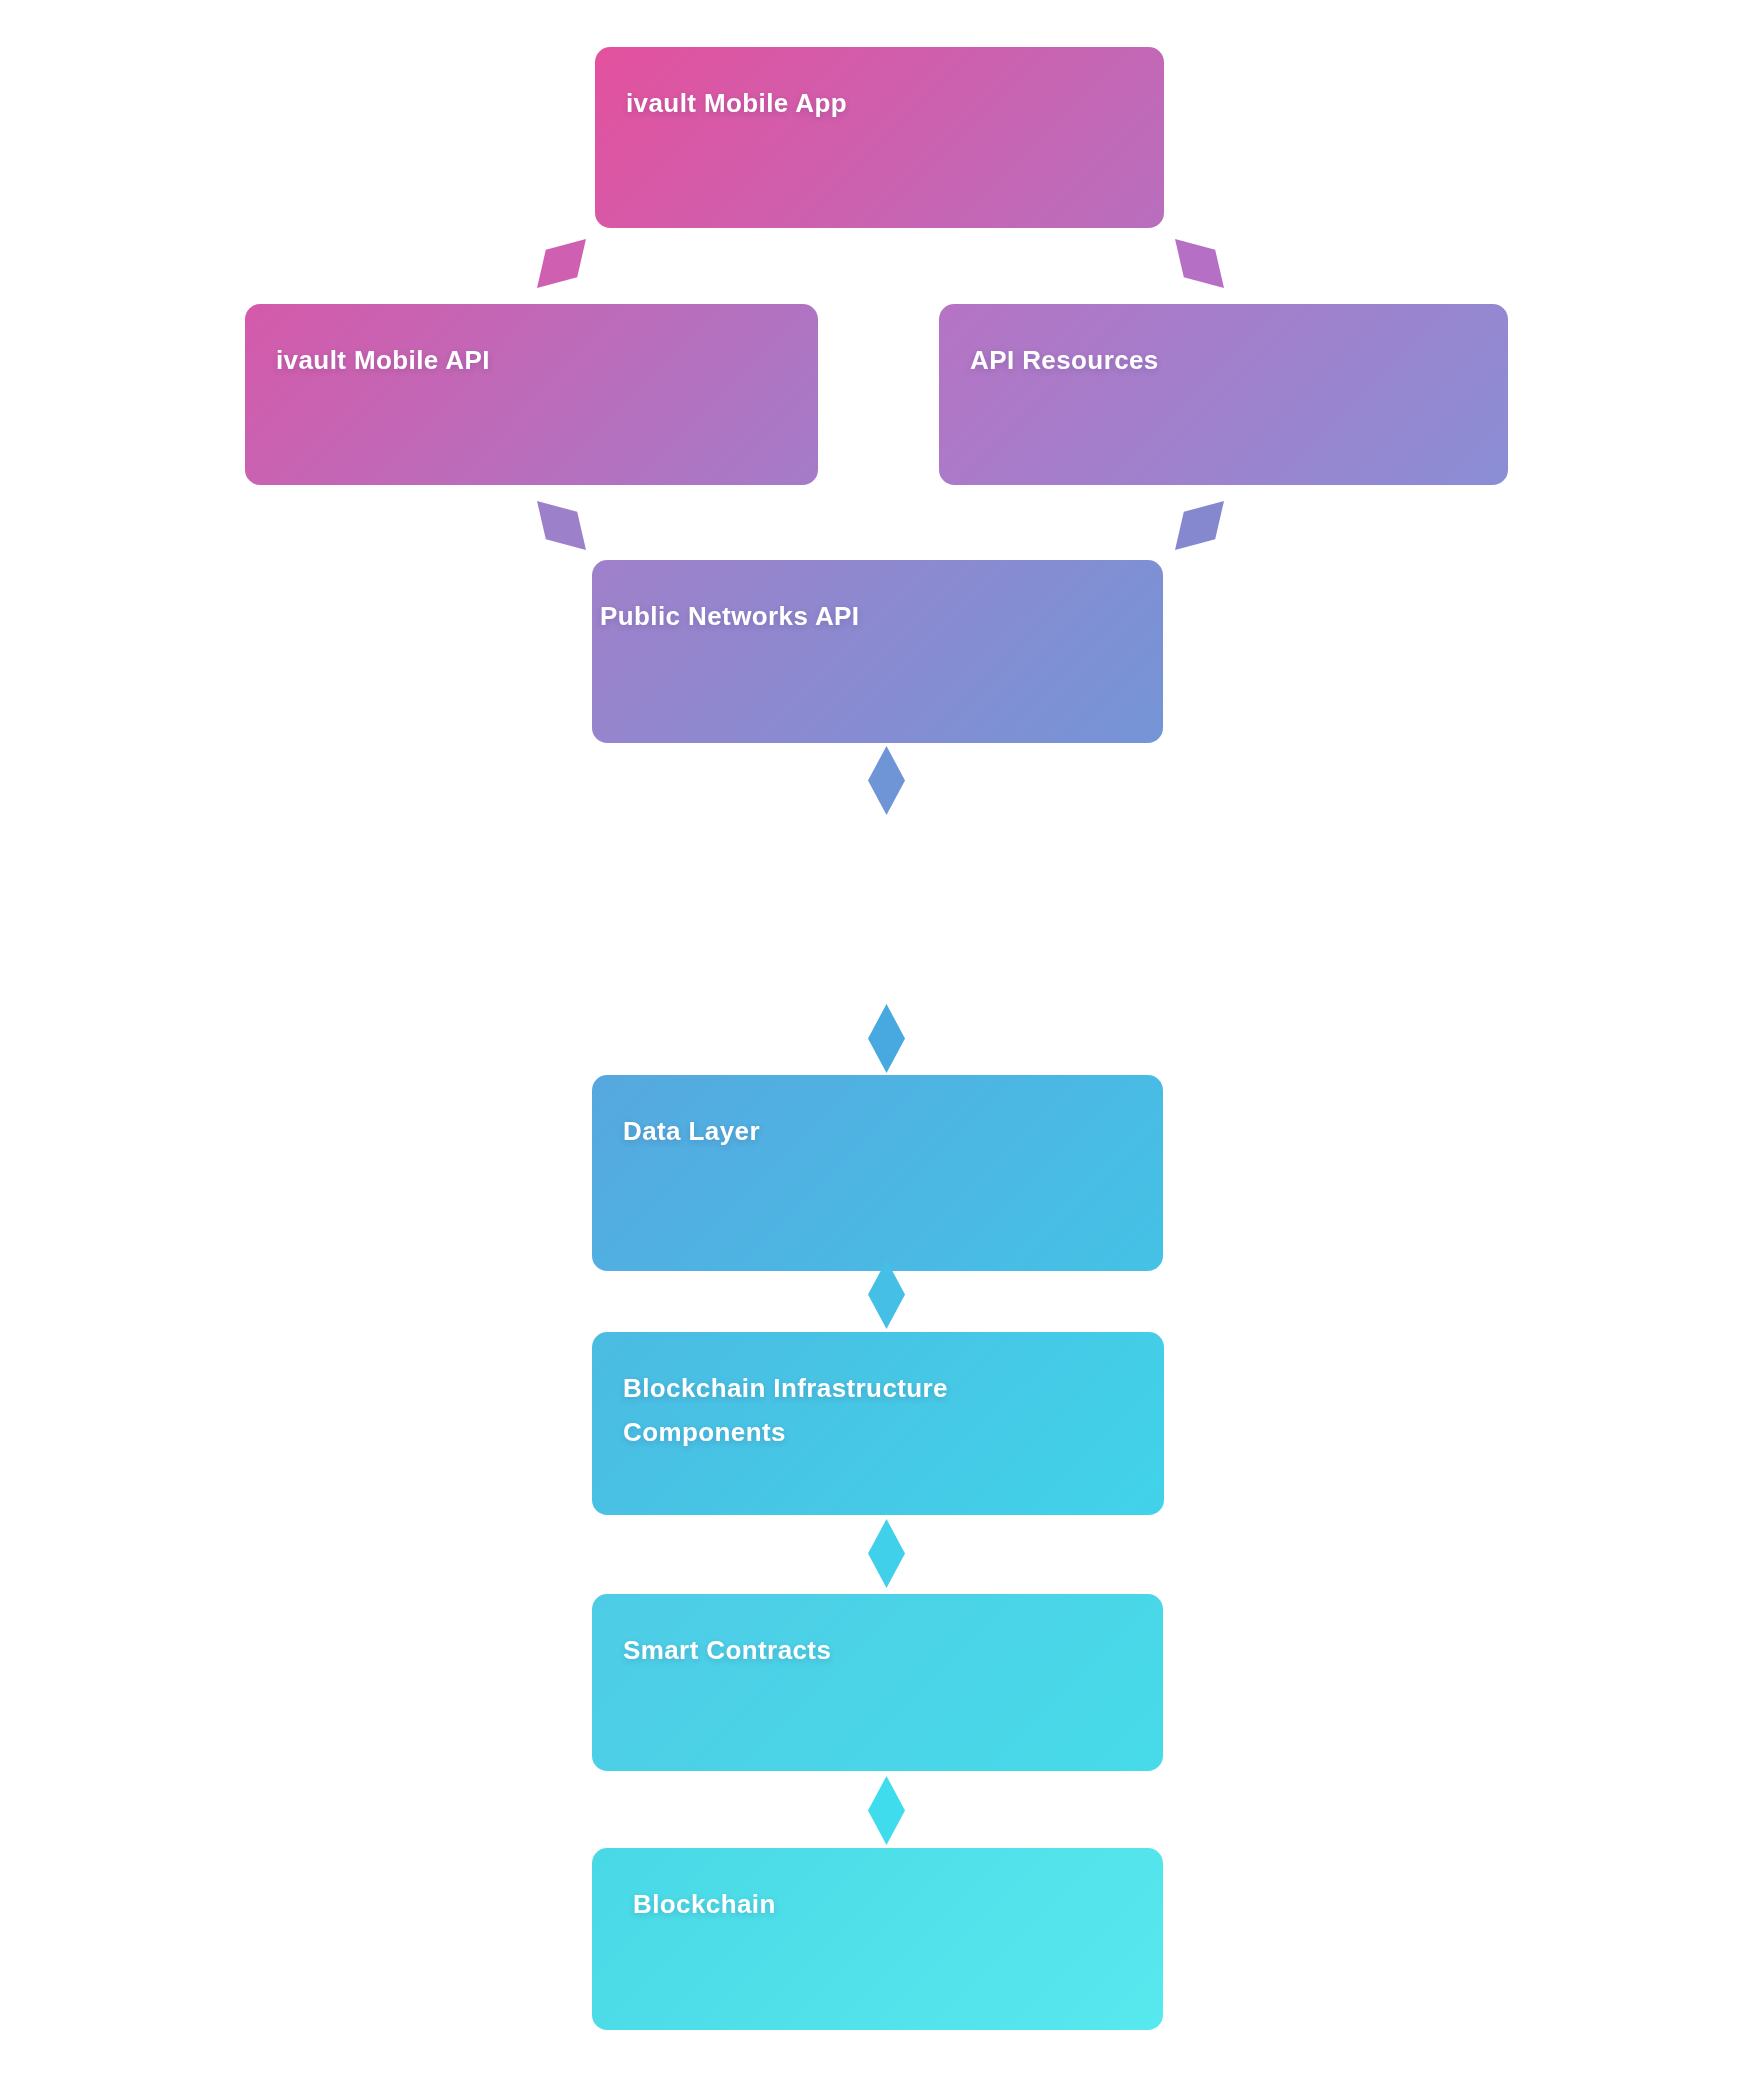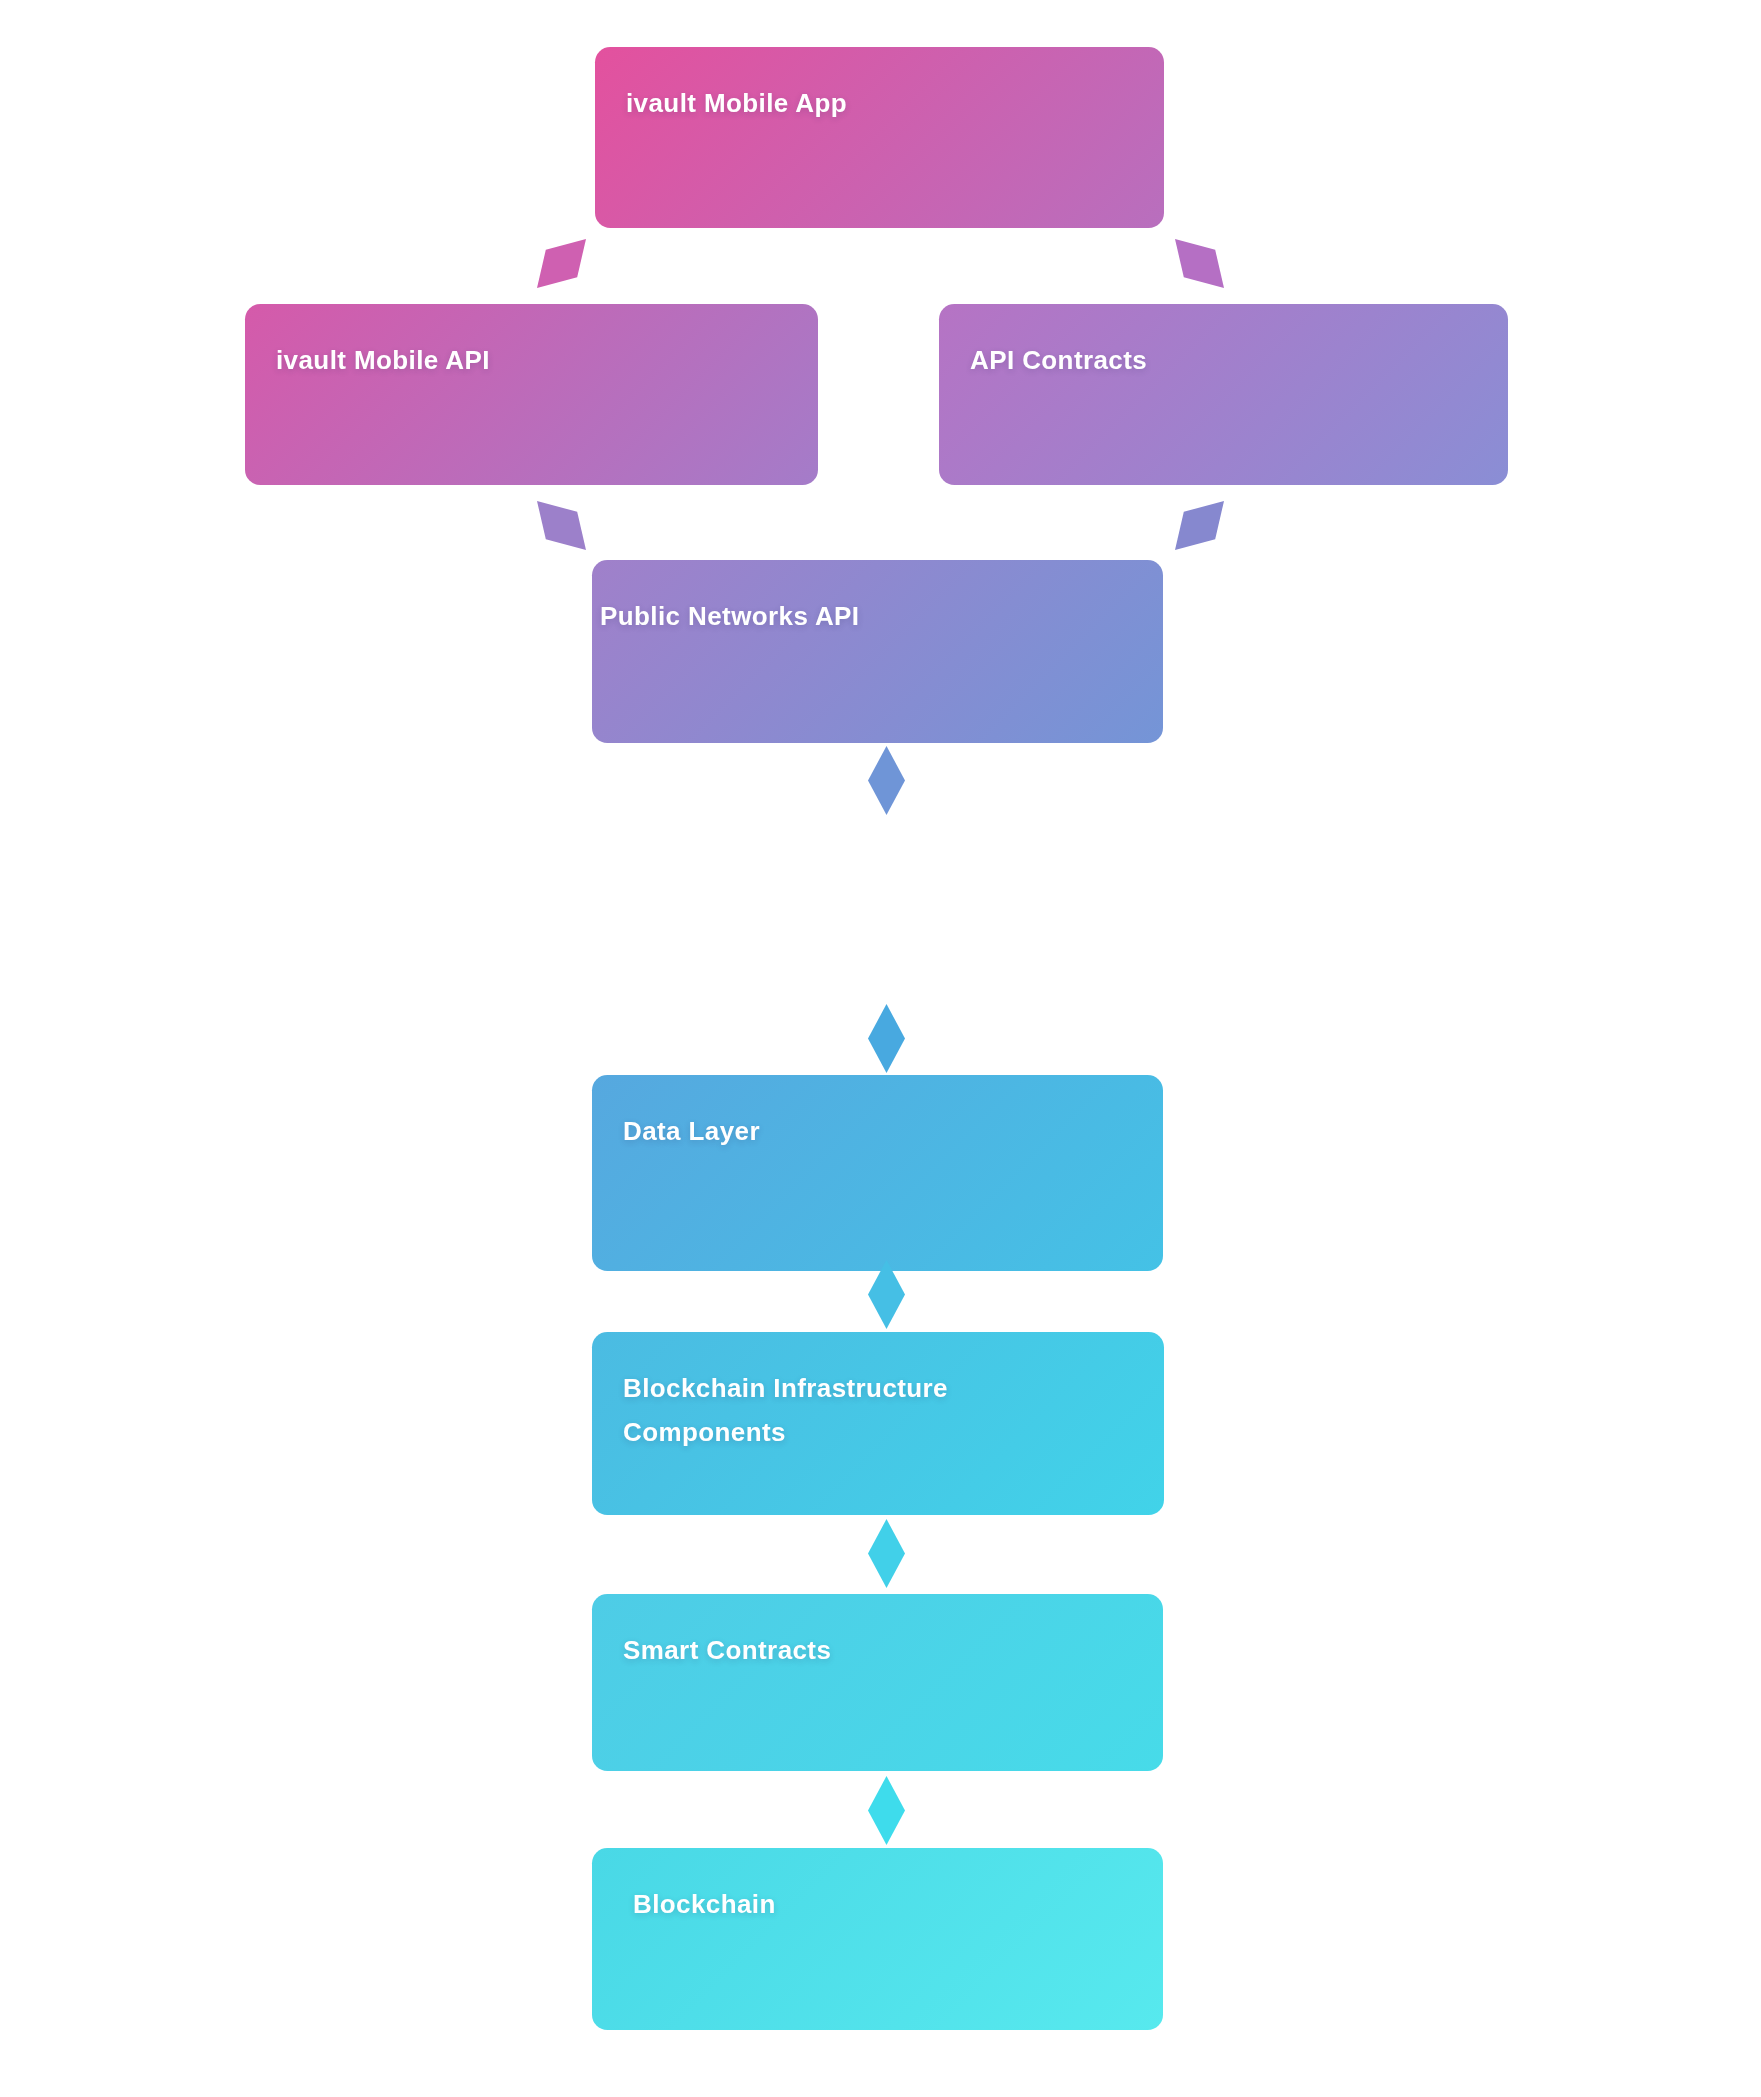--- a/index.html
+++ b/index.html
@@ -75,21 +75,21 @@
   </div>
 
   <div class="diamond slash c1" style="background: rgb(207, 96, 177);"></div>
   <div class="diamond backslash c2" style="background: rgb(181, 111, 196);"></div>
 
   <div class="node n2" style="background: linear-gradient(135deg, rgb(213, 90, 170), rgb(164, 124, 201));">
     <span class="label">ivault Mobile API</span>
   </div>
 
   <div class="node n3" style="background: linear-gradient(135deg, rgb(182, 115, 196), rgb(138, 142, 213));">
-    <span class="label">API Contracts</span>
+    <span class="label">API Resources</span>
   </div>
 
   <div class="diamond backslash c3" style="background: rgb(156, 128, 202);"></div>
   <div class="diamond slash c4" style="background: rgb(134, 136, 207);"></div>
 
   <div class="node n4" style="background: linear-gradient(135deg, rgb(160, 128, 202), rgb(116, 149, 215)); padding-left: 8px;">
     <span class="label">Public Networks API</span>
   </div>
 
   <div class="diamond vert v1" style="background: rgb(111, 149, 215);"></div>

